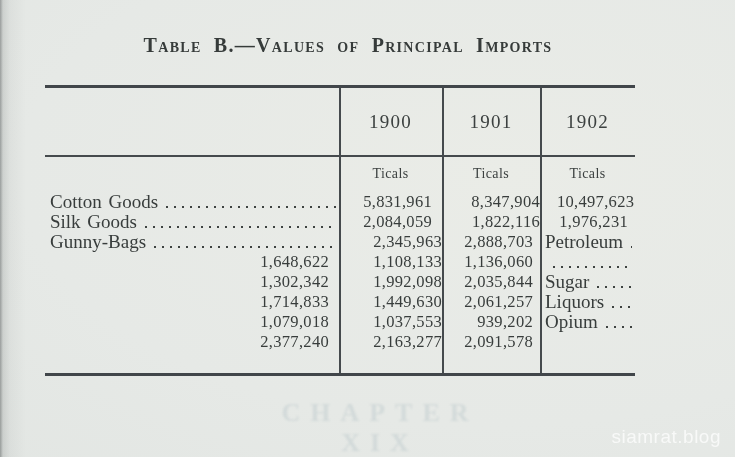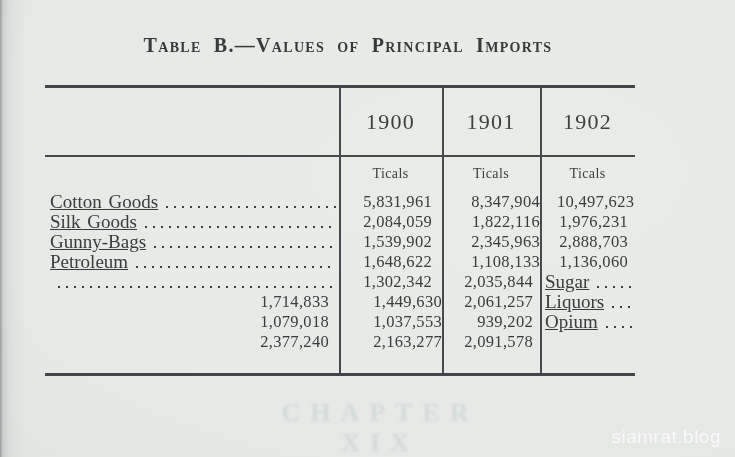--- a/index.html
+++ b/index.html
@@ -38,31 +38,31 @@
   .midrule{position:absolute;left:0;right:0;top:67px;height:2px;background:#454a4d;}
   .grid{
     position:absolute;left:0;top:0;right:0;
     display:grid;
     grid-template-columns:294px 103px 98px 95px;
     grid-template-rows:67px 37px repeat(8,20px);
   }
   .cell{overflow:hidden;}
   .year{
     display:flex;align-items:center;justify-content:center;
-    font-size:22px;letter-spacing:1.2px;color:#3c4140;text-align:right;
+    font-size:19px;letter-spacing:1.2px;color:#3c4140;text-align:right;
   }
   .unit{
     display:flex;align-items:center;justify-content:center;
     font-size:14px;letter-spacing:0.4px;color:#3c4140;font-family:Liberation Serif, serif;
   }
   .lcell{
     display:flex;align-items:center;
     padding-left:5px;
     font-size:19px;line-height:20px;
-    word-spacing:2px;color:#383d3c;text-decoration:underline;
+    word-spacing:2px;color:#383d3c;
   }
   .rowlabel{white-space:nowrap;}
   .leader{
     flex:1;
     align-self:flex-end;
     height:8px;
     margin:0 3px 3px 5px;
     background-image:radial-gradient(circle, #3d4240 1.15px, rgba(0,0,0,0) 1.5px);
     background-size:8px 4px;
     background-repeat:repeat-x;
@@ -135,36 +135,36 @@
           <span class="leader"></span>
         </div>
       <div class="cell ncell n1">2,084,059</div>
       <div class="cell ncell n2">1,822,116</div>
       <div class="cell ncell n3">1,976,231</div>
 
       <div class="cell lcell">
           <span class="rowlabel">Gunny-Bags</span>
           <span class="leader"></span>
         </div>
-      <div class="cell ncell n1">1,539,902</div>
       <div class="cell ncell n2">2,345,963</div>
       <div class="cell ncell n3">2,888,703</div>
 
       <div class="cell lcell">
           <span class="rowlabel">Petroleum</span>
           <span class="leader"></span>
         </div>
       <div class="cell ncell n1">1,648,622</div>
       <div class="cell ncell n2">1,108,133</div>
       <div class="cell ncell n3">1,136,060</div>
 
       <div class="cell lcell">
           <span class="leader"></span>
         </div>
       <div class="cell ncell n1">1,302,342</div>
+      <div class="cell ncell n2">1,992,098</div>
       <div class="cell ncell n3">2,035,844</div>
 
       <div class="cell lcell">
           <span class="rowlabel">Sugar</span>
           <span class="leader"></span>
         </div>
       <div class="cell ncell n1">1,714,833</div>
       <div class="cell ncell n2">1,449,630</div>
       <div class="cell ncell n3">2,061,257</div>
 

